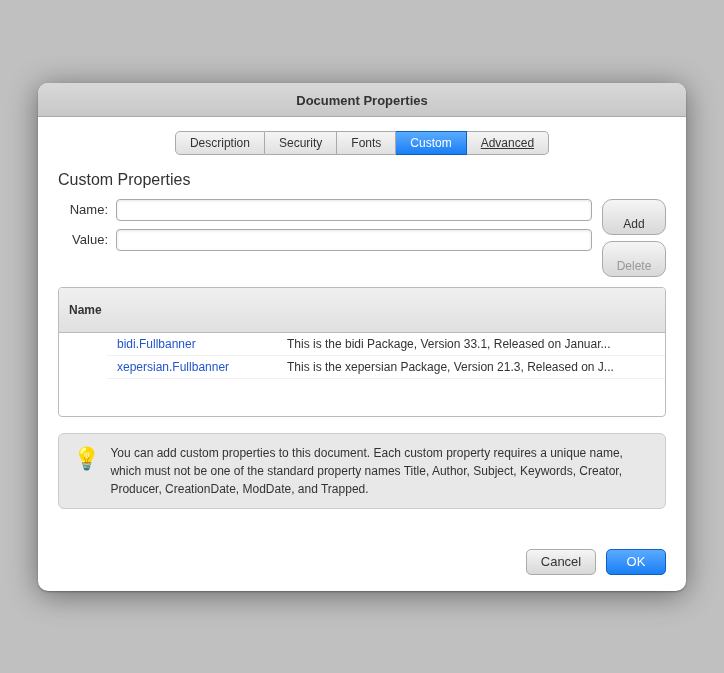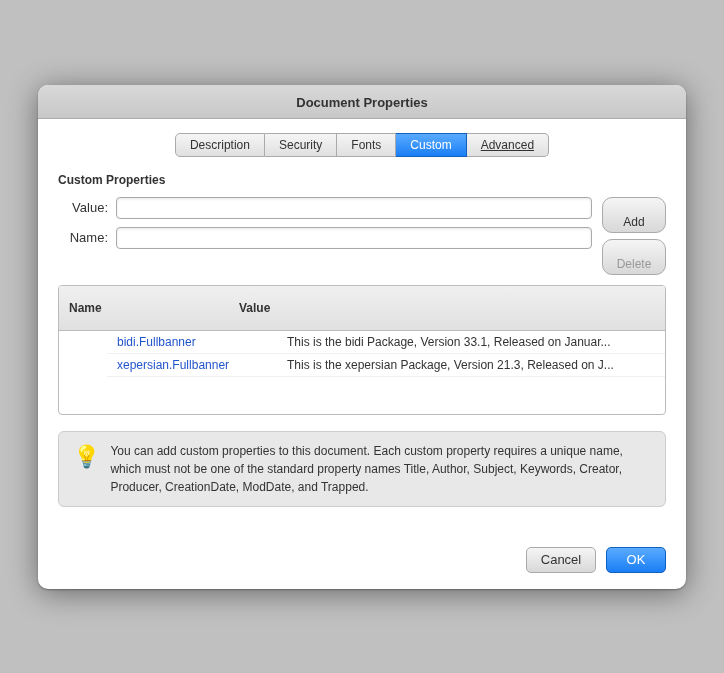--- a/index.html
+++ b/index.html
@@ -70,22 +70,22 @@
 
     .tab.active {
       background: linear-gradient(to bottom, #5aabff, #1a7ef5);
       border-color: #1060c0;
       color: #fff;
       font-weight: 500;
     }
 
     
     .section-title {
-      font-size: 12px;
-      font-weight: 700;
+      font-size: 16px;
+      font-weight: 400;
       color: #333;
       margin-bottom: 10px;
     }
 
     
     .form-row {
       display: flex;
       align-items: center;
       margin-bottom: 8px;
     }
@@ -288,38 +288,37 @@
       <div class="tab">
         <span>Advanced</span>
       </div>
     </div>
 
     <div class="section-title">Custom Properties</div>
 
     <div class="form-and-buttons">
       <div class="form-fields">
         <div class="form-row">
+          <label class="form-label">Name:</label>
+          <input class="form-input" type="text" placeholder="" style="">
+        </div>
+        <div class="form-row">
           <label class="form-label">Value:</label>
           <input class="form-input" type="text" placeholder="" style="">
         </div>
-        <div class="form-row">
-          <label class="form-label">Name:</label>
-          <input class="form-input" type="text" placeholder="" style="">
-        </div>
       </div>
       <div class="buttons-col">
         <button class="btn">Add</button>
         <button class="btn" disabled="">Delete</button>
       </div>
     </div>
 
     <div class="table-container">
       <div class="table-header">
         <div class="table-header-cell col-name">Name</div>
-        <div class="table-header-cell col-value">Value</div>
       </div>
       <div class="table-body">
         <div class="table-row">
           <div class="table-cell col-name">bidi.Fullbanner</div>
           <div class="table-cell col-value">This is the bidi Package, Version 33.1, Released on Januar...</div>
         </div>
         <div class="table-row">
           <div class="table-cell col-name">xepersian.Fullbanner</div>
           <div class="table-cell col-value">This is the xepersian Package, Version 21.3, Released on J...</div>
         </div>

